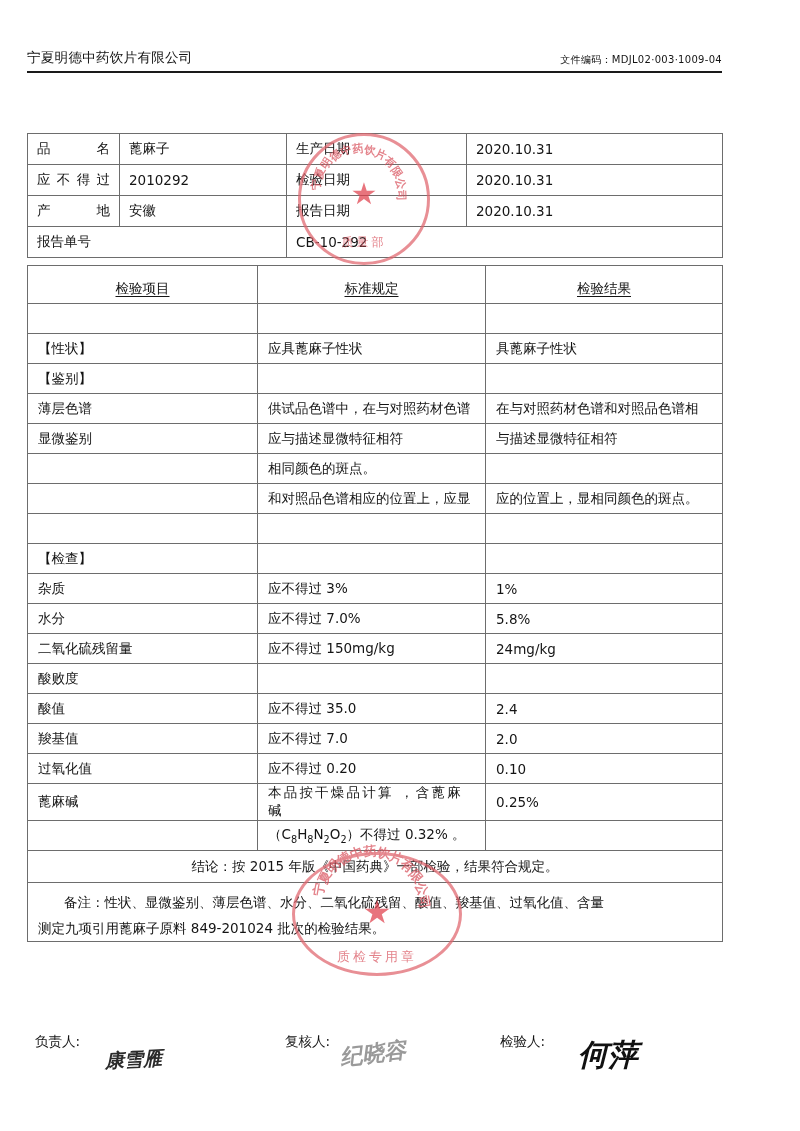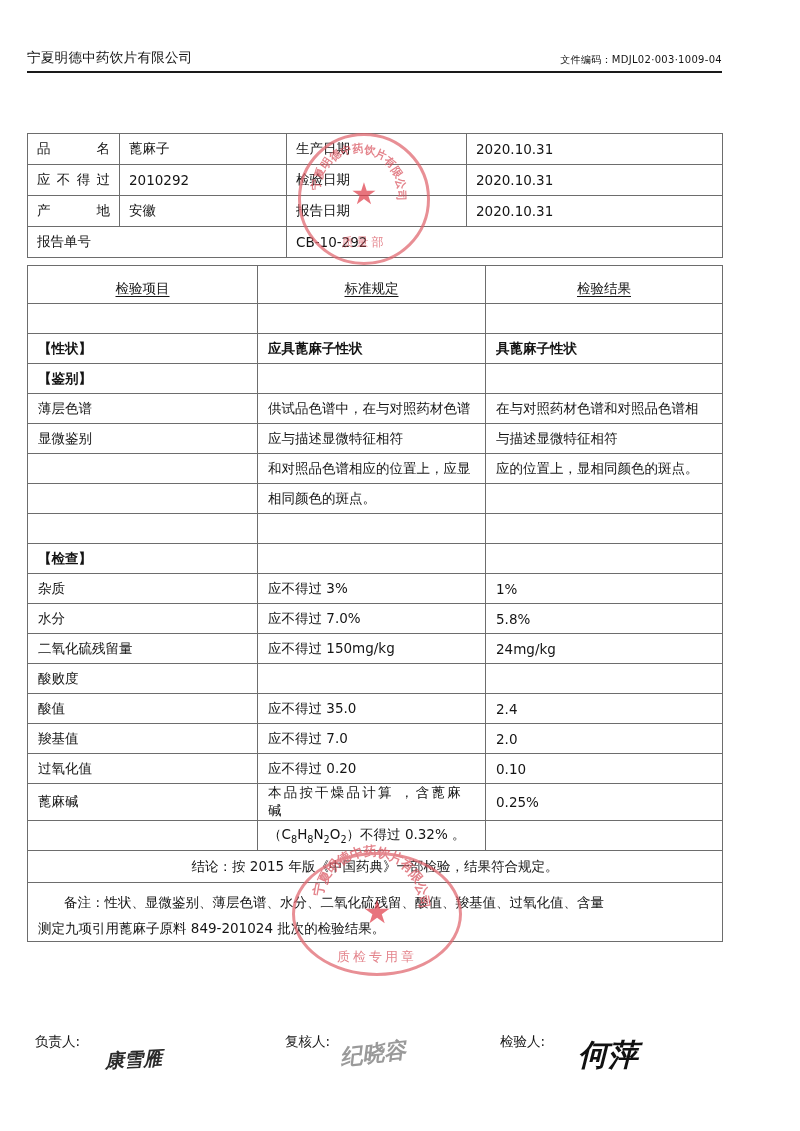--- a/index.html
+++ b/index.html
@@ -61,21 +61,21 @@
   #results-table { top: 265px; }
   #results-table td { padding: 0 10px; }
   .col-item { width: 230px; }
   .col-std  { width: 228px; }
   .col-res  { width: 237px; }
 
   .hdr-cell { height: 38px; text-align: center; vertical-align: top; padding-top: 9px !important; }
   .hdr-txt { text-decoration: underline; text-underline-offset: 3px; font-size: 13.5px; margin-top: 40px; }
 
   .r { height: 30px; }
-  .sect { font-weight: bold; }
+  .sect { font-weight: normal; }
   .sp-cell { font-size: 13.5px; }
   .lsp { letter-spacing: 2.2px; }
 
   .concl-cell { height: 32px; text-align: center; font-size: 14px; }
   .remark-cell { height: 56px; vertical-align: top; padding-top: 6px !important; line-height: 26px; font-size: 14px; }
   .remark-l1 { display: block; text-indent: 26px; }
   .remark-l2 { display: block; }
 
   
   .sign-row {
@@ -206,27 +206,27 @@
           <td class="sp-cell">供试品色谱中，在与对照药材色谱</td>
           <td class="sp-cell">在与对照药材色谱和对照品色谱相</td>
         </tr>
         <tr class="r">
           <td class="sp-cell">显微鉴别</td>
           <td class="sp-cell">应与描述显微特征相符</td>
           <td class="sp-cell">与描述显微特征相符</td>
         </tr>
         <tr class="r">
           <td class="sp-cell"></td>
+          <td class="sp-cell">相同颜色的斑点。</td>
+          <td class="sp-cell"></td>
+        </tr>
+        <tr class="r">
+          <td class="sp-cell"></td>
           <td class="sp-cell">和对照品色谱相应的位置上，应显</td>
           <td class="sp-cell">应的位置上，显相同颜色的斑点。</td>
-        </tr>
-        <tr class="r">
-          <td class="sp-cell"></td>
-          <td class="sp-cell">相同颜色的斑点。</td>
-          <td class="sp-cell"></td>
         </tr>
         <tr class="r">
           <td class="sp-cell"></td>
           <td class="sp-cell"></td>
           <td class="sp-cell"></td>
         </tr>
         <tr class="r">
           <td class="sp-cell sect">【检查】</td>
           <td class="sp-cell sect"></td>
           <td class="sp-cell sect"></td>

